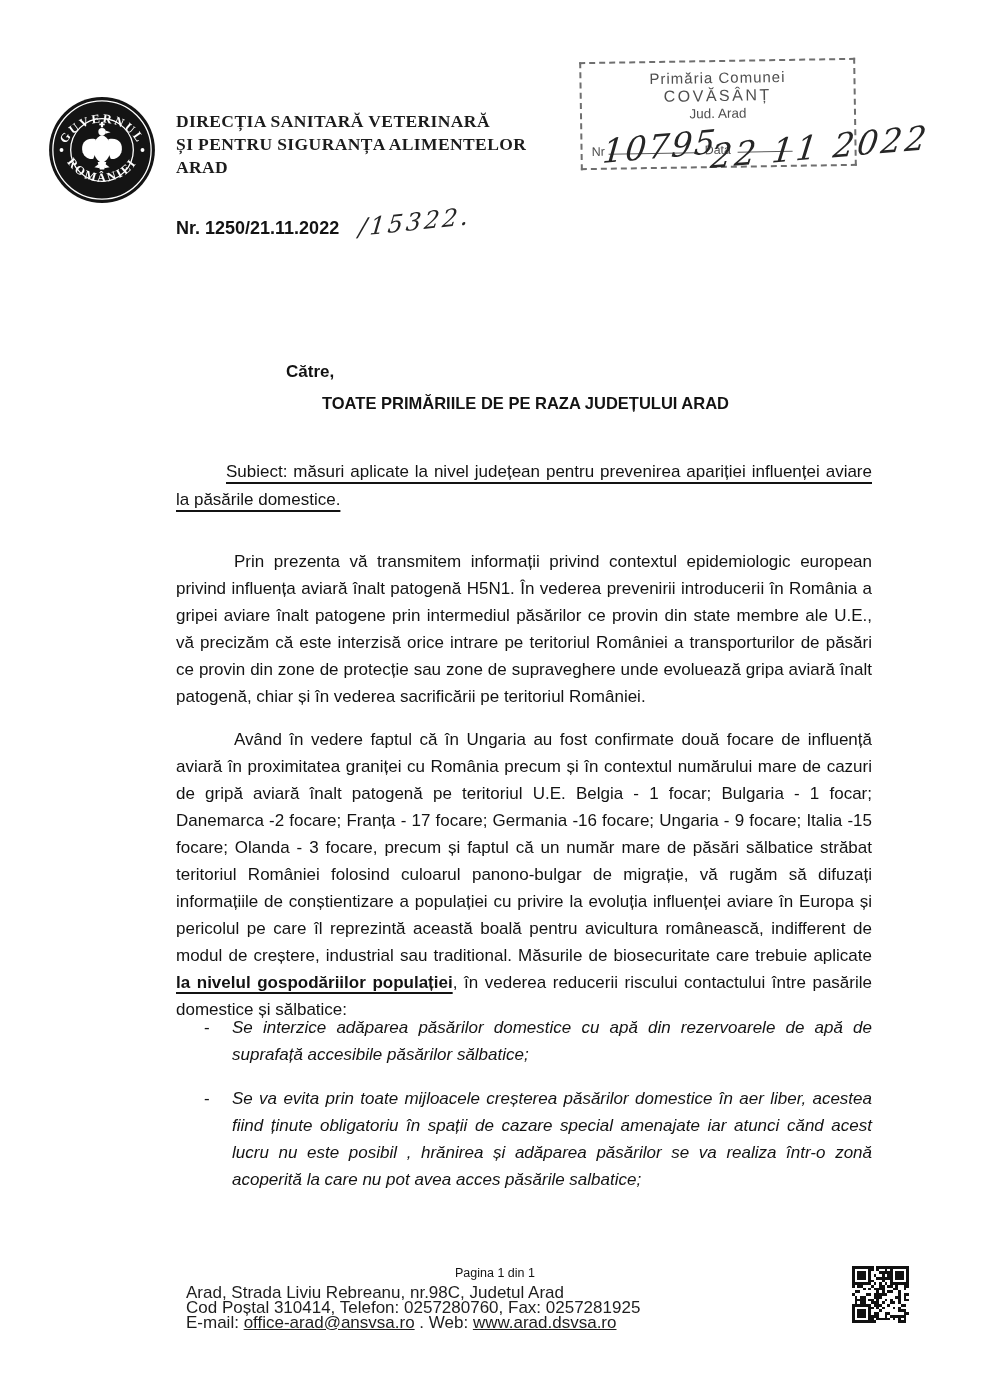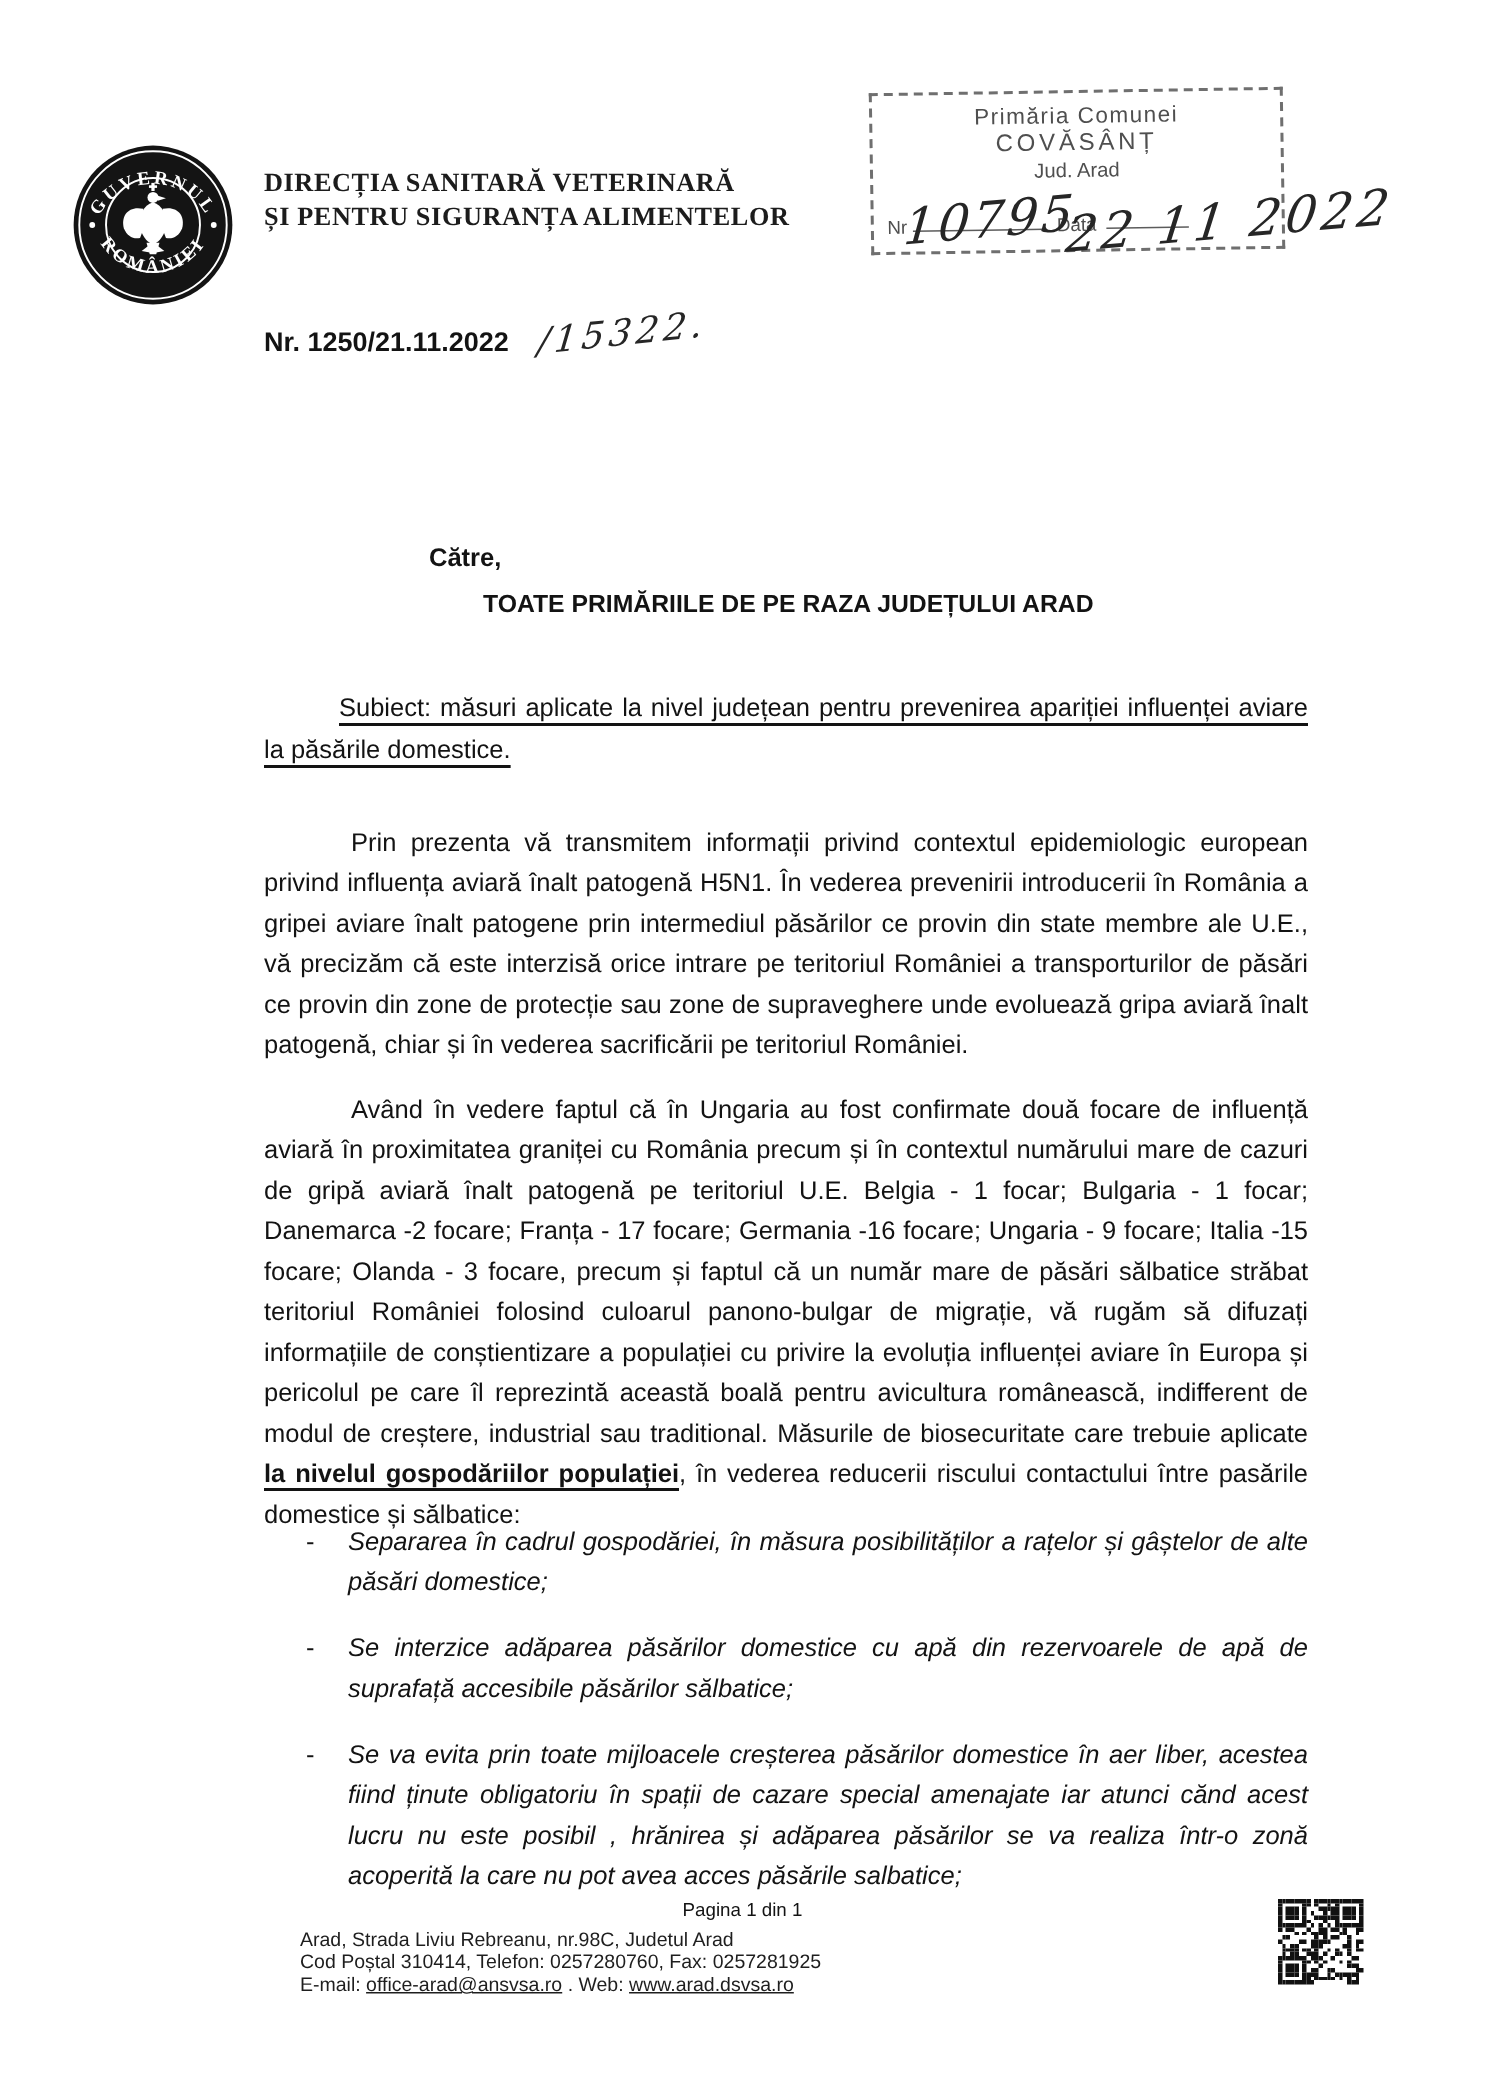--- a/index.html
+++ b/index.html
@@ -66,21 +66,21 @@
   .bold-ul { font-weight:bold; text-decoration:underline; text-underline-offset:4px; text-decoration-thickness:2px; }
   
   .bullets { position:absolute; left:200px; top:1014px; width:672px; margin:0; padding:0; list-style:none; }
   .bullets li {
     position:relative; padding-left:32px; margin-bottom:17px;
     font-style:italic; font-size:17px; line-height:27px; text-align:justify;
   }
   .bullets li::before { content:"-"; position:absolute; left:4px; top:0; font-style:normal; }
   
   .page-num { position:absolute; left:0; top:1266px; width:100%; text-align:center; font-size:12.5px; }
-  .address  { position:absolute; left:186px; top:1285px; font-size:13px; line-height:15px; color:#1e1e1e;margin-left:14px; }
+  .address  { position:absolute; left:186px; top:1285px; font-size:17px; line-height:15px; color:#1e1e1e; }
   .address a { color:#1e1e1e; }
   .qr { position:absolute; left:852px; top:1266px; width:57px; height:57px;
         display:grid; grid-template-columns:repeat(21,1fr); grid-template-rows:repeat(21,1fr); }
   .qr div { background:transparent; } .qr div.on { background:#111; }
 </style>
 </head>
 <body>
 
 <div class="page">
 
@@ -111,20 +111,21 @@
       <path d="M56 40 C65 38 70 44 68 52 C66 57 62 59 58 58 L55 50 Z"></path>
       <polygon points="46,61 54,61 52,68 48,68"></polygon>
       <polygon points="43,66 47,63 48,67"></polygon>
       <polygon points="57,66 53,63 52,67"></polygon>
     </g>
   </svg>
 
   <div class="org">
     <div>DIRECȚIA SANITARĂ VETERINARĂ</div>
     <div>ȘI PENTRU SIGURANȚA ALIMENTELOR</div>
+    <div>ARAD</div>
   </div>
 
   <div class="stamp">
     <div class="sl1">Primăria Comunei</div>
     <div class="sl2">COVĂSÂNȚ</div>
     <div class="sl3">Jud. Arad</div>
     <span class="nr-label">Nr</span>
     <span class="nr-line"></span>
     <span class="data-label">Data</span>
     <span class="data-line"></span>
@@ -139,21 +140,20 @@
 
   <div class="salutation">Către,</div>
   <div class="recipient">TOATE PRIMĂRIILE DE PE RAZA JUDEȚULUI ARAD</div>
 
   <p class="subject">Subiect: măsuri aplicate la nivel județean pentru prevenirea apariției influenței aviare la păsările domestice.</p>
 
   <p class="para para1">Prin prezenta vă transmitem informații privind contextul epidemiologic european privind influența aviară înalt patogenă H5N1. În vederea prevenirii introducerii în România a gripei aviare înalt patogene prin intermediul păsărilor ce provin din state membre ale U.E., vă precizăm că este interzisă orice intrare pe teritoriul României a transporturilor de păsări ce provin din zone de protecție sau zone de supraveghere unde evoluează gripa aviară înalt patogenă, chiar și în vederea sacrificării pe teritoriul României.</p>
   <p class="para para2"><span>Având în vedere faptul că în Ungaria au fost confirmate două focare de influență aviară în proximitatea graniței cu România precum și în contextul numărului mare de cazuri de gripă aviară înalt patogenă pe teritoriul U.E. Belgia - 1 focar; Bulgaria - 1 focar; Danemarca -2 focare; Franța - 17 focare; Germania -16 focare; Ungaria - 9 focare; Italia -15 focare; Olanda - 3 focare, precum și faptul că un număr mare de păsări sălbatice străbat teritoriul României folosind culoarul panono-bulgar de migrație, vă rugăm să difuzați informațiile de conștientizare a populației cu privire la evoluția influenței aviare în Europa și pericolul pe care îl reprezintă această boală pentru avicultura românească, indifferent de modul de creștere, industrial sau traditional. Măsurile de biosecuritate care trebuie aplicate </span><span class="bold-ul">la nivelul gospodăriilor populației</span><span>, în vederea reducerii riscului contactului între pasările domestice și sălbatice:</span></p>
 
   <ul class="bullets">
-    <li><span>Separarea în cadrul gospodăriei, în măsura posibilităților a rațelor și gâștelor de alte păsări domestice;</span></li>
     <li><span>Se interzice adăparea păsărilor domestice cu apă din rezervoarele de apă de suprafață accesibile păsărilor sălbatice;</span></li>
     <li><span>Se va evita prin toate mijloacele creșterea păsărilor domestice în aer liber, acestea fiind ținute obligatoriu în spații de cazare special amenajate iar atunci cănd acest lucru nu este posibil , hrănirea și adăparea păsărilor se va realiza într-o zonă acoperită la care nu pot avea acces păsările salbatice;</span></li>
   </ul>
 
   <div class="page-num">Pagina 1 din 1</div>
   <div class="address">
     <div>Arad, Strada Liviu Rebreanu, nr.98C, Judetul Arad</div>
     <div>Cod Poștal 310414, Telefon: 0257280760, Fax: 0257281925</div>
     <div><span>E-mail: </span><a href="#">office-arad@ansvsa.ro</a><span> . Web: </span><a href="#">www.arad.dsvsa.ro</a></div>
   </div>

